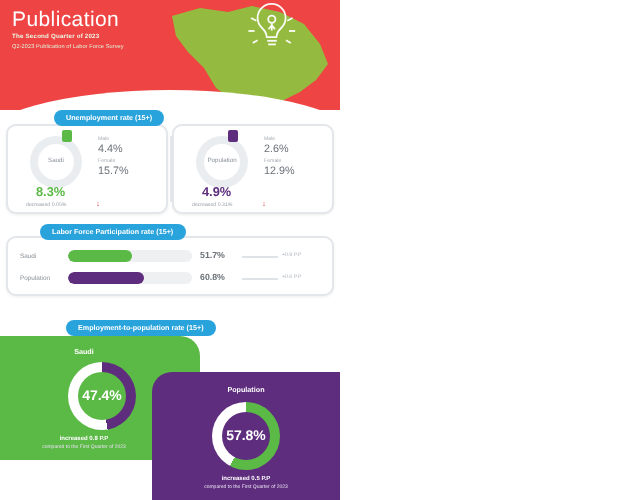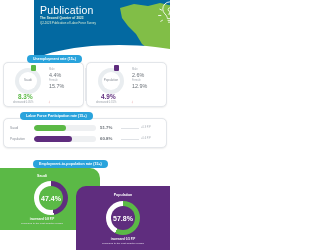--- a/index.html
+++ b/index.html
@@ -7,23 +7,22 @@
   body {
     font-family:"Liberation Sans", sans-serif;
     background:#ffffff;
     position:relative;
     overflow:hidden;
   }
 
   
   .header {
     position:absolute; left:0; top:0; width:170px; height:55px;
-    background:#0369a1;
+    background:#ef4444;
     overflow:hidden;
-    margin-left:34px;
   }
   .header-curve {
     position:absolute; left:-10px; bottom:-16px; width:190px; height:26px;
     background:#ffffff; border-radius:50% 50% 0 0 / 100% 100% 0 0;
   }
   .hdr-title {
     position:absolute; left:6px; top:4px;
     font-size:10.5px; color:#ffffff; letter-spacing:.2px;
     font-weight:400;
   }

